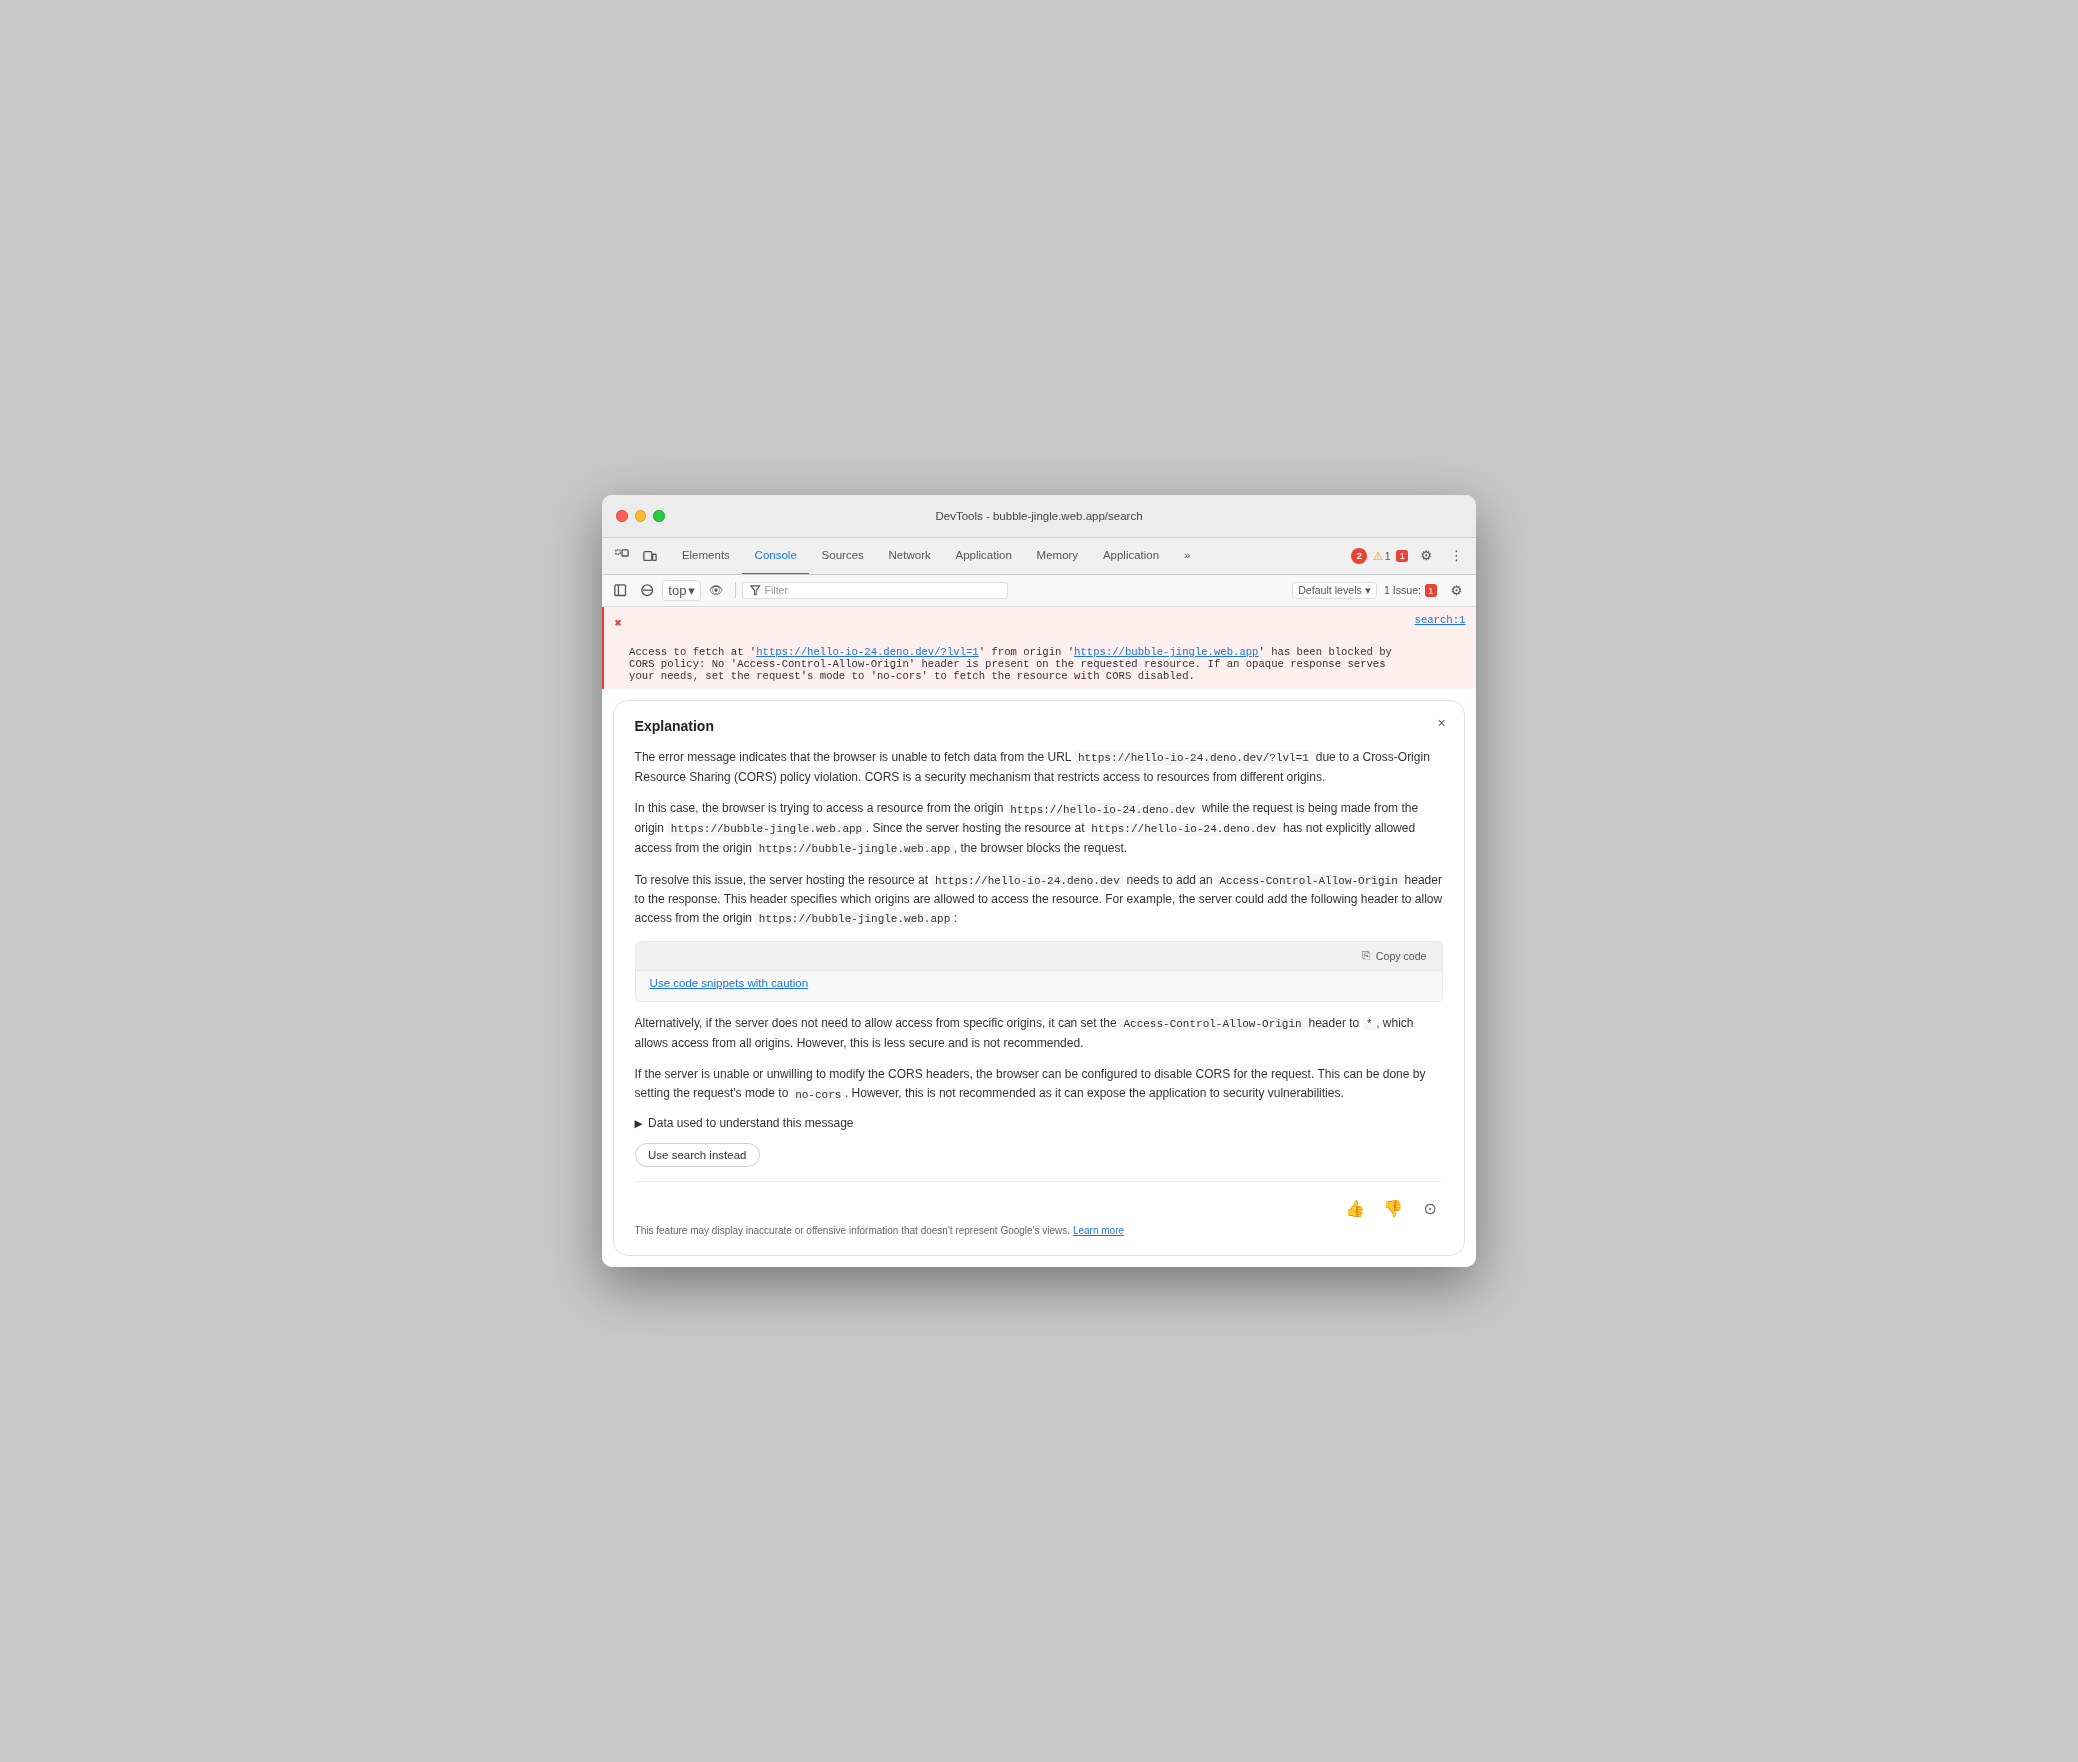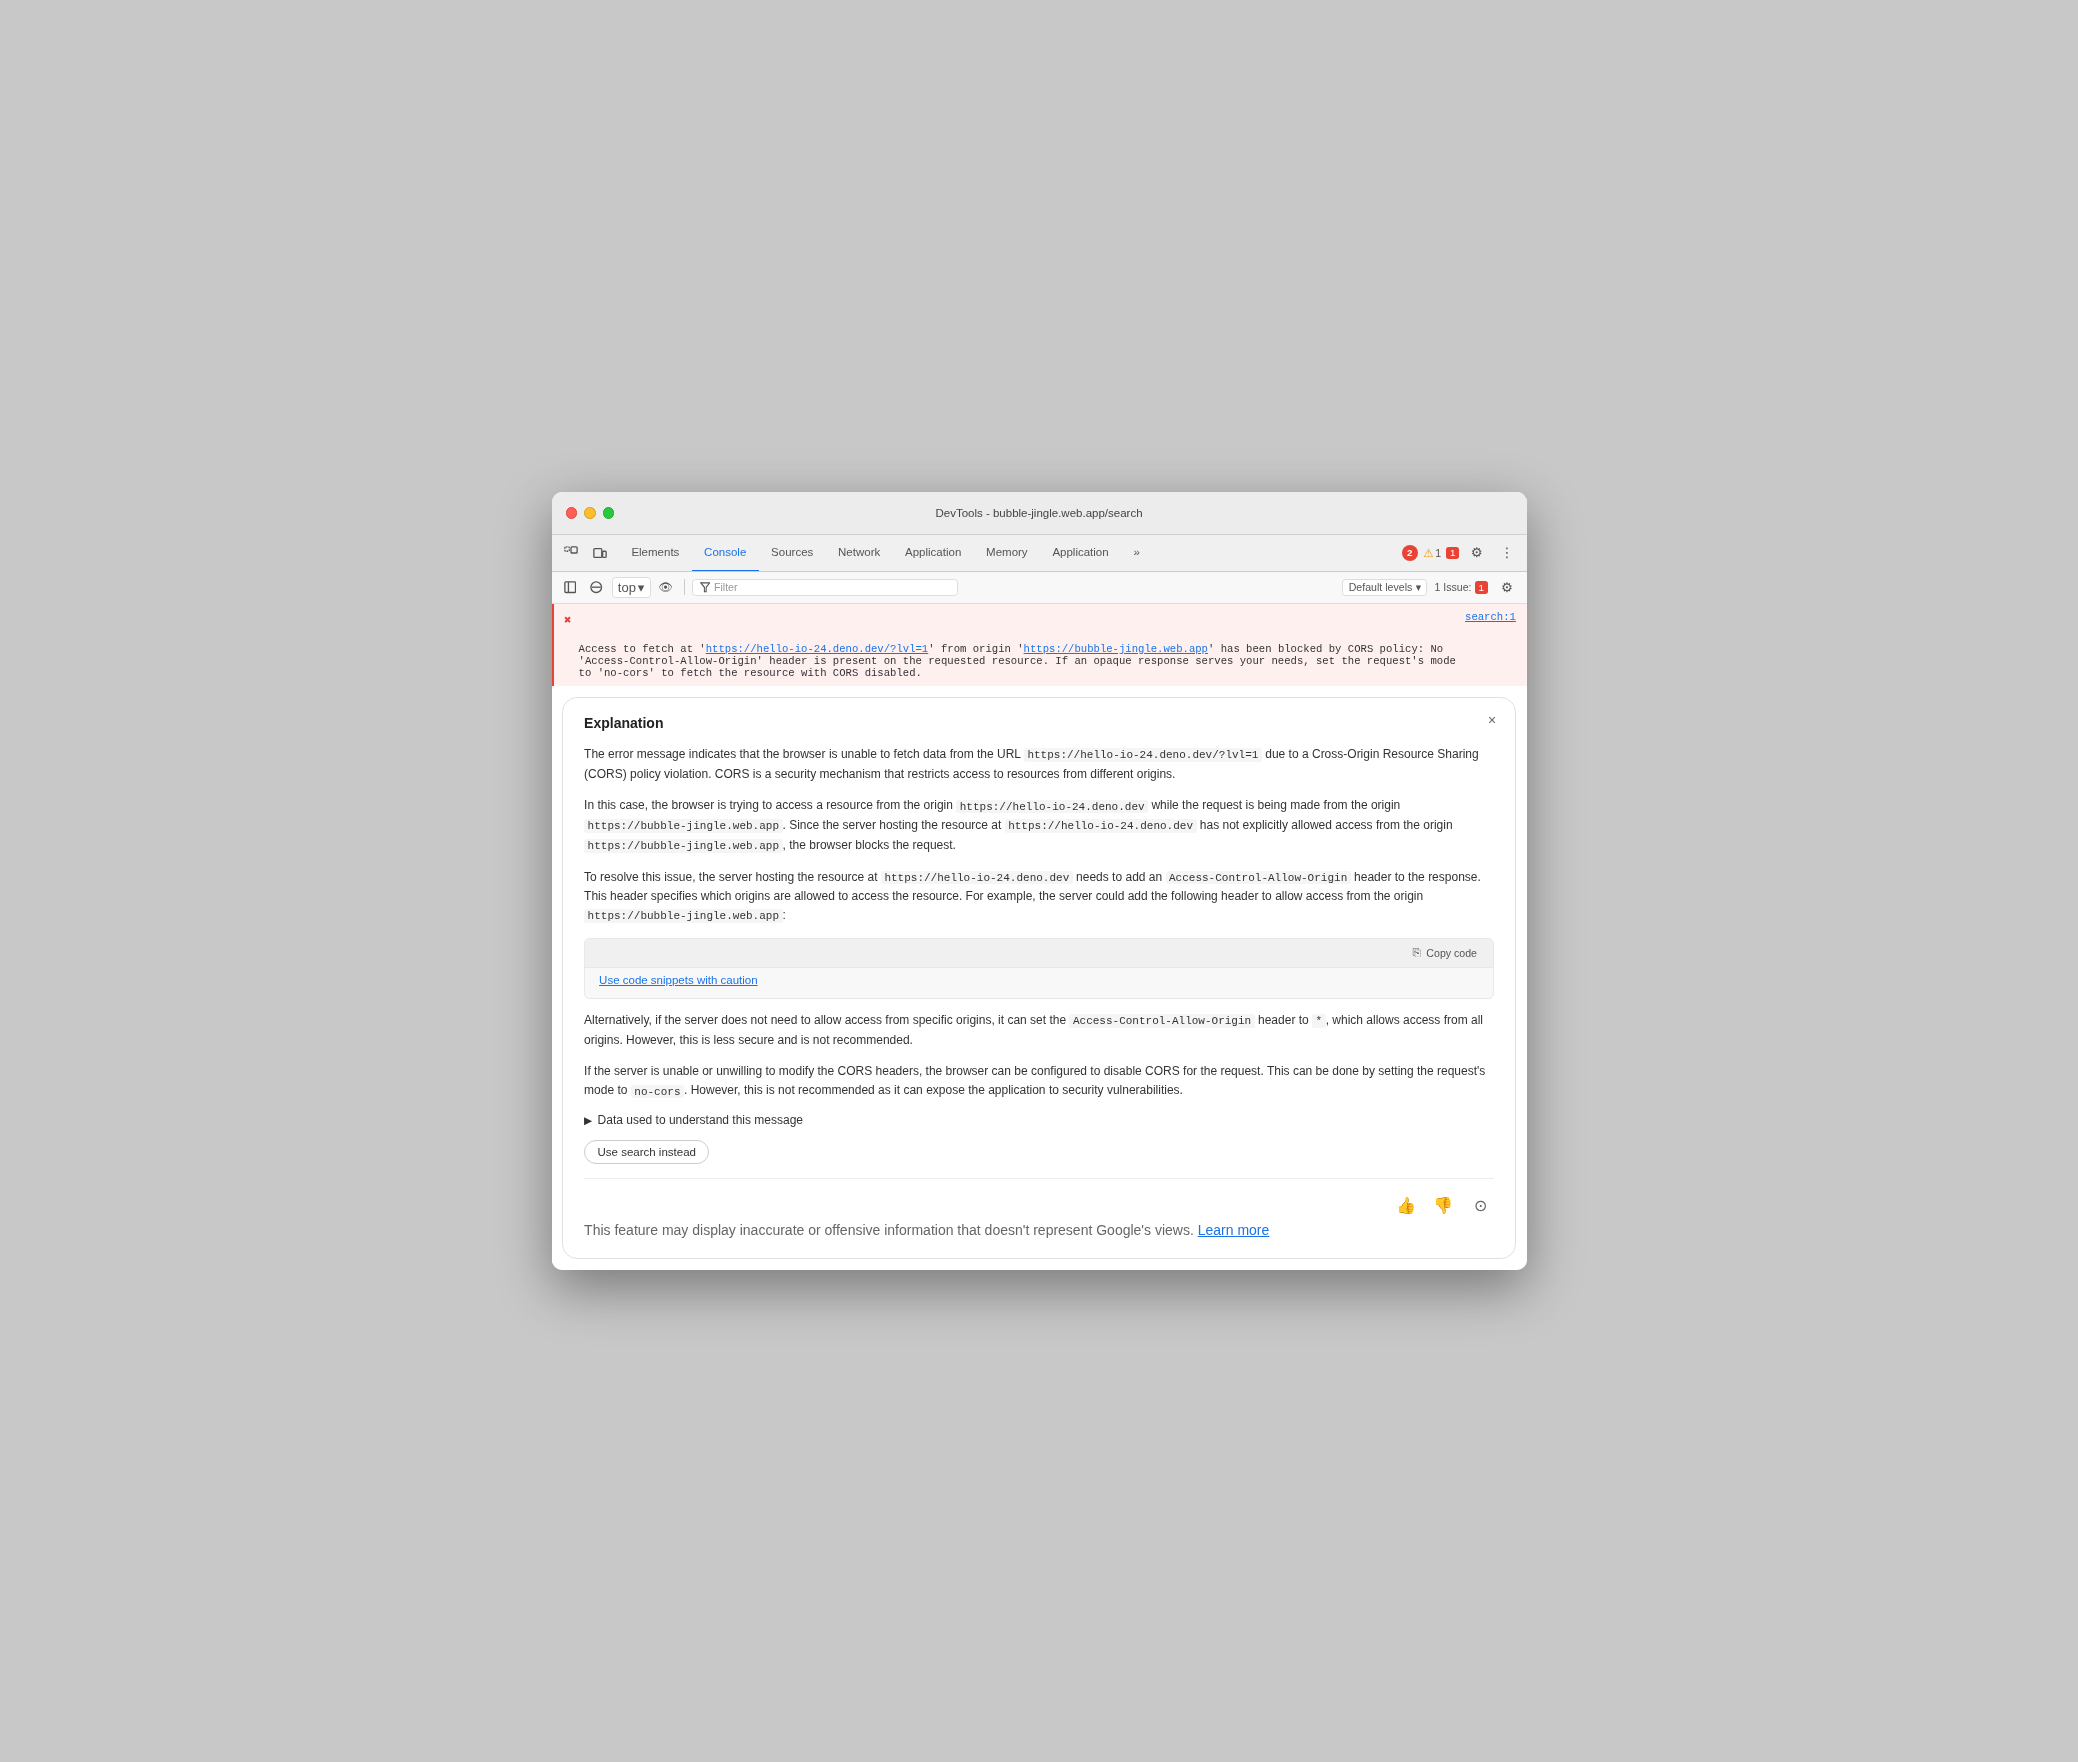--- a/index.html
+++ b/index.html
@@ -5,21 +5,21 @@
     * { box-sizing: border-box; margin: 0; padding: 0; }
     body {
       background: #c8c8c8;
       display: flex;
       justify-content: center;
       align-items: center;
       min-height: 100vh;
       font-family: -apple-system, BlinkMacSystemFont, 'Segoe UI', sans-serif;
     }
     .window {
-      width: 975px;
+      width: 874px;
       background: #fff;
       border-radius: 10.6px;
       box-shadow: 0 17.7px 53px rgba(0,0,0,0.4);
       overflow: hidden;
     }
     .titlebar {
       background: #ececec;
       height: 43px;
       display: flex;
       align-items: center;
@@ -348,21 +348,21 @@
     }
     .disclaimer {
       display: flex;
       align-items: flex-start;
       justify-content: space-between;
       padding-top: 12.4px;
       border-top: 0.9px solid #eee;
       gap: 10.6px;
     }
     .disclaimer-text {
-      font-size: 14px;
+      font-size: 10px;
       color: #666;
       line-height: 1.5;
       flex: 1;
       margin-top: 28px;
     }
     .disclaimer-text a {
       color: #1a73e8;
       text-decoration: underline;
     }
     .feedback-icons {

